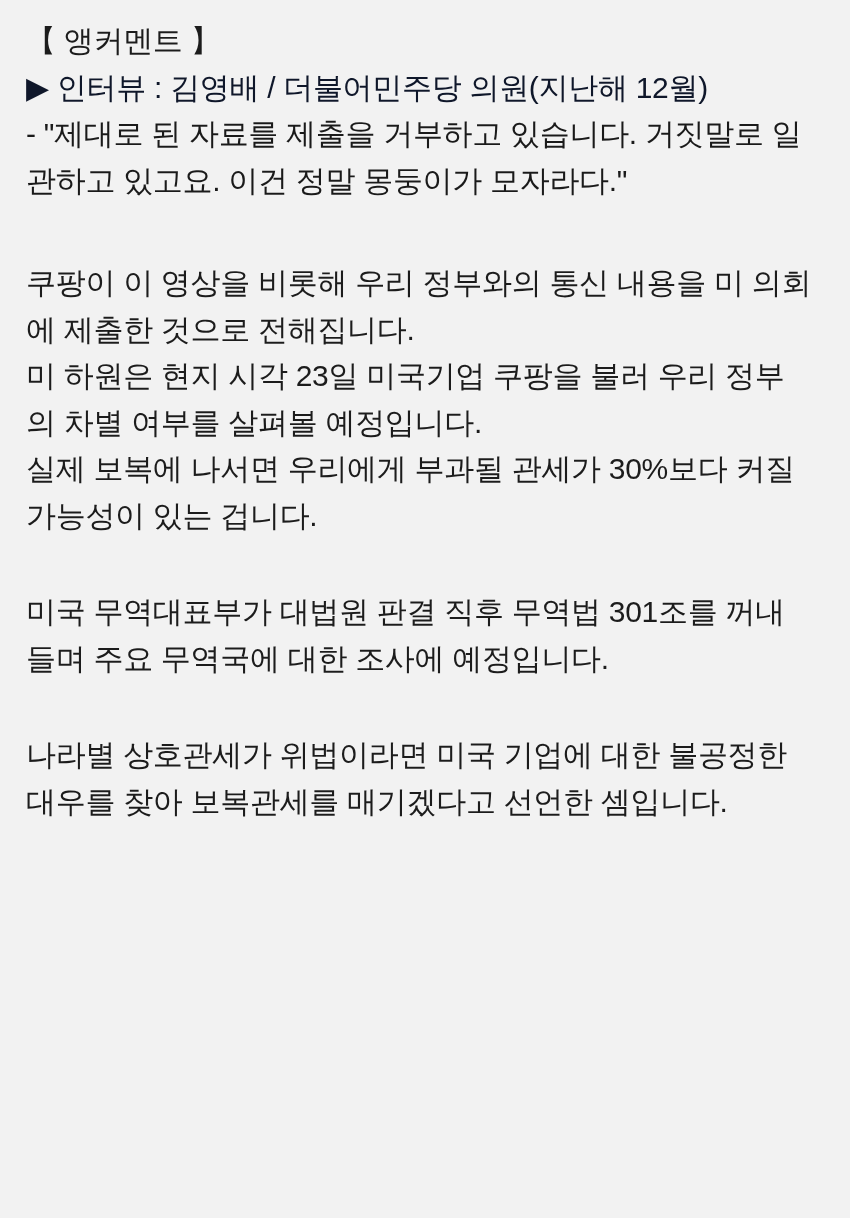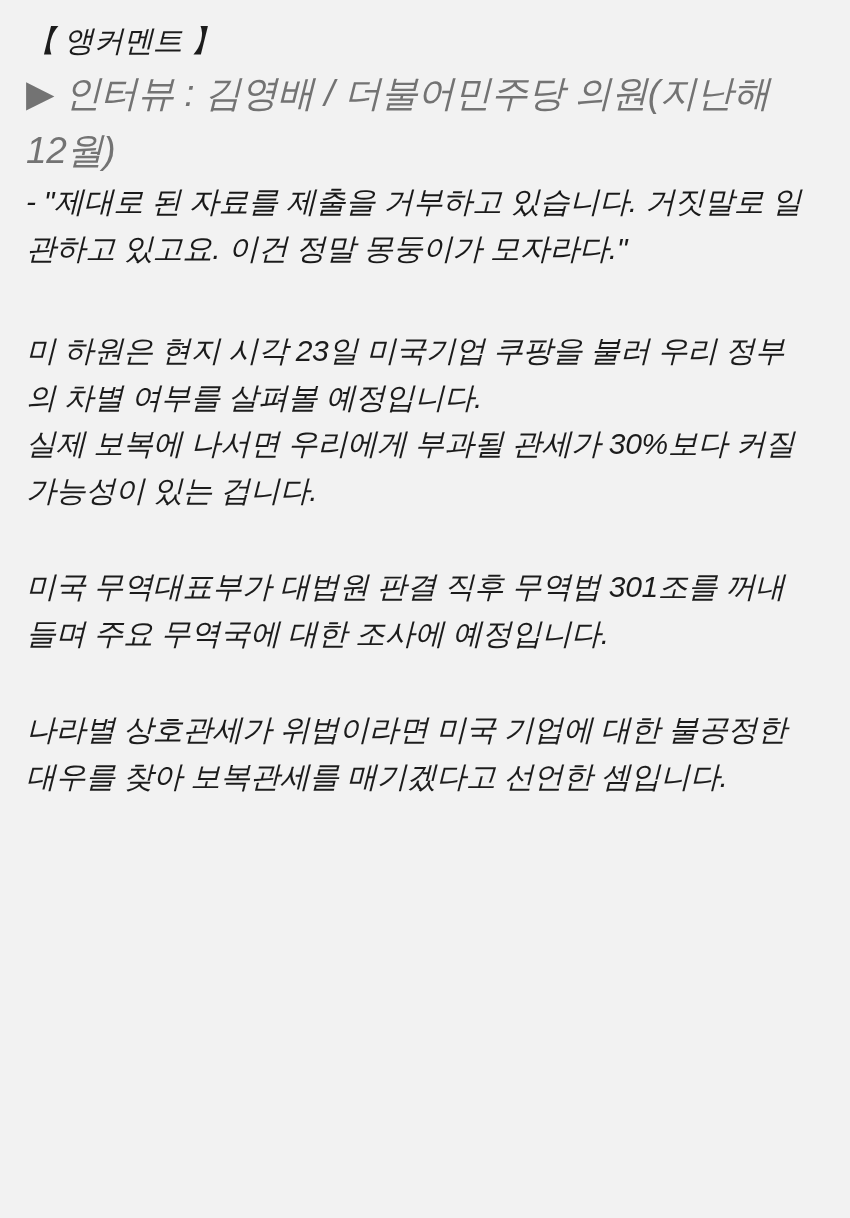--- a/index.html
+++ b/index.html
@@ -11,27 +11,26 @@
     width: 850px;
     min-height: 1218px;
     font-family: "Liberation Sans", "DejaVu Sans", sans-serif;
     color: #1a1a1a;
     -webkit-font-smoothing: antialiased;
   }
   .article {
     padding: 18px 26px 0 26px;
     box-sizing: border-box;
     width: 840px;
-    font-style: italic;
   }
   .line {
-    font-size: 37px;
+    font-size: 30px;
     line-height: 1.55;
     letter-spacing: -0.3px;
-    color: #737373;
+    color: #0f172a;
     word-break: keep-all;
   }
   .para {
     font-size: 30px;
     line-height: 1.55;
     letter-spacing: -0.3px;
     color: #1c1c1c;
     margin: 0;
   }
   .section-head {
@@ -59,20 +58,21 @@
 <div class="article">
 
   <div class="section-head">【 앵커멘트 】</div>
 
   <div class="line">▶ 인터뷰 : 김영배 / 더불어민주당 의원(지난해 12월)</div>
 
   <div class="quote">- "제대로 된 자료를 제출을 거부하고 있습니다. 거짓말로 일관하고 있고요. 이건 정말 몽둥이가 모자라다."</div>
 
   <div class="gap-lg"></div>
 
+  <p class="para">쿠팡이 이 영상을 비롯해 우리 정부와의 통신 내용을 미 의회에 제출한 것으로 전해집니다.</p>
   <p class="para">미 하원은 현지 시각 23일 미국기업 쿠팡을 불러 우리 정부의 차별 여부를 살펴볼 예정입니다.</p>
   <p class="para">실제 보복에 나서면 우리에게 부과될 관세가 30%보다 커질 가능성이 있는 겁니다.</p>
 
   <div class="gap-md"></div>
 
 
   <p class="para">미국 무역대표부가 대법원 판결 직후 무역법 301조를 꺼내 들며 주요 무역국에 대한 조사에 예정입니다.</p>
 
   <div class="gap-md"></div>
 

